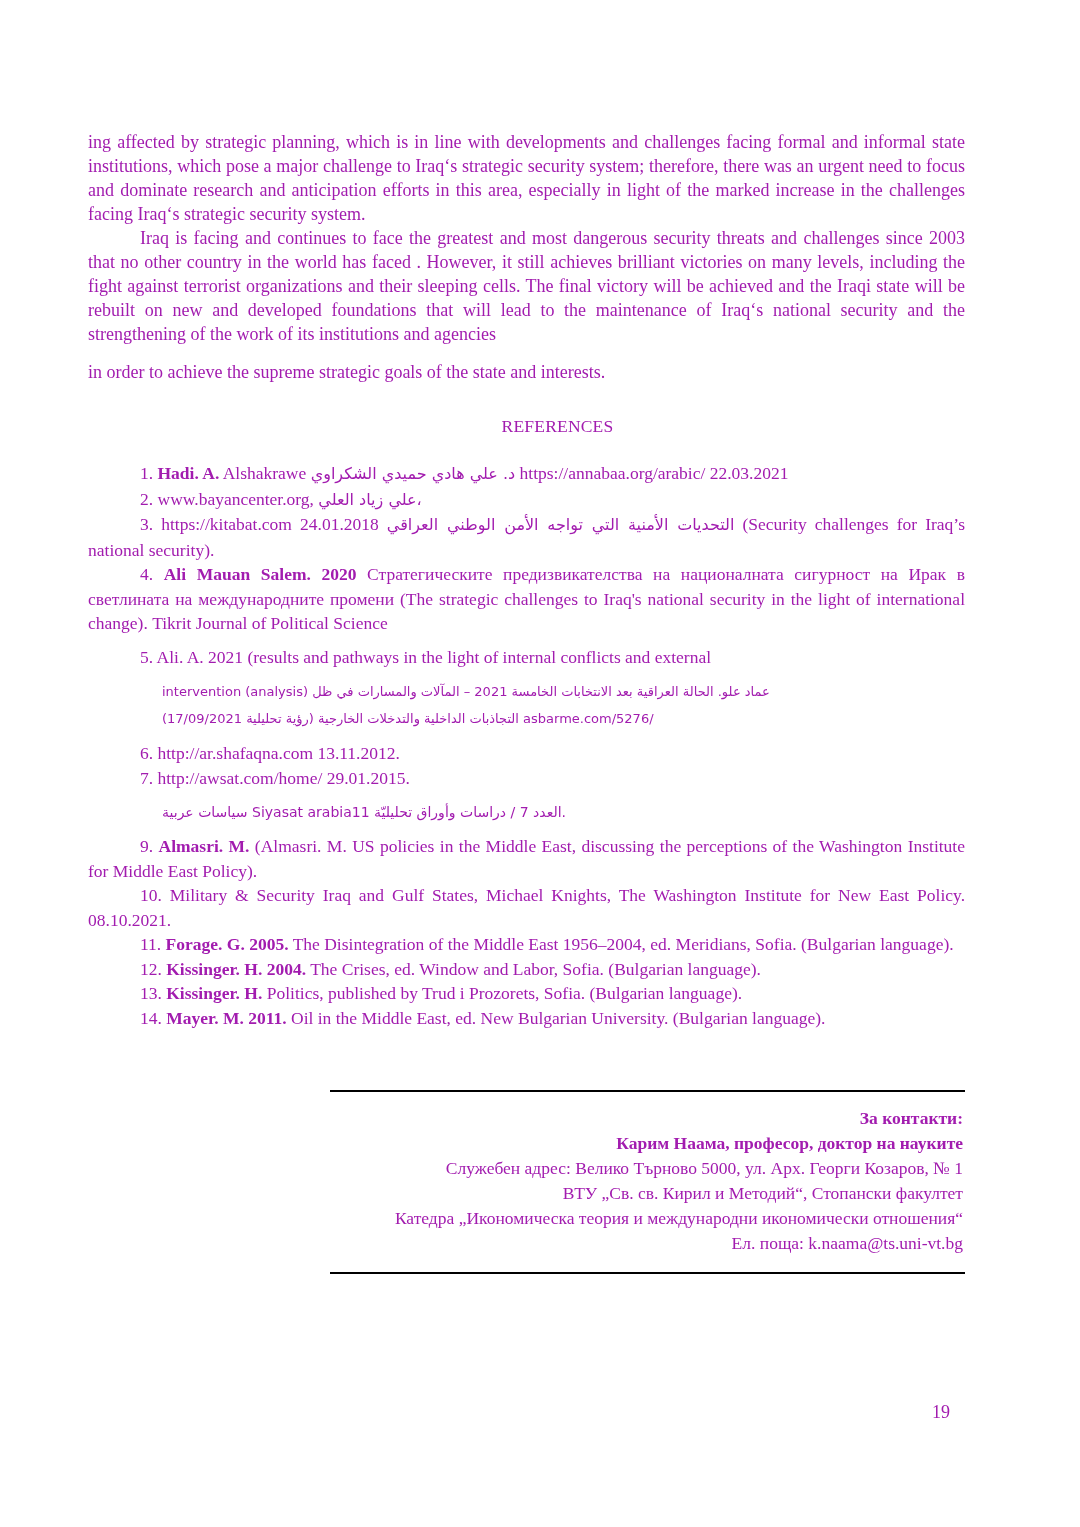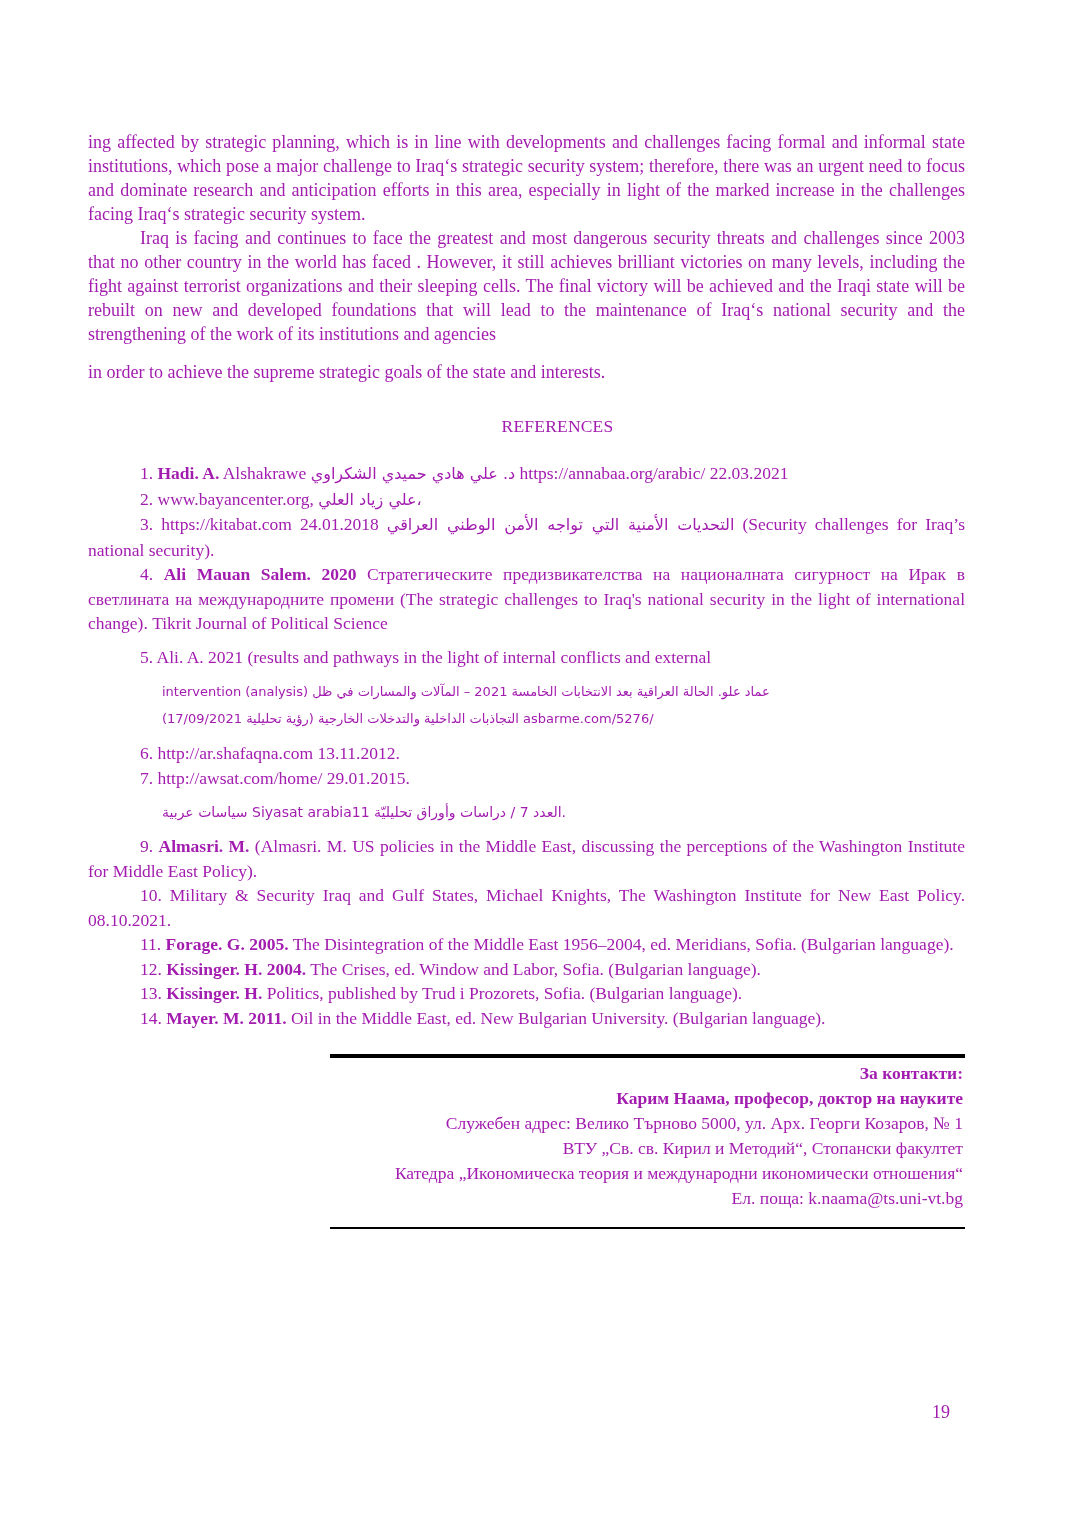--- a/index.html
+++ b/index.html
@@ -48,26 +48,26 @@
     line-height: 27px;
     margin: 9px 0 9px 74px;
     text-align: left;
   }
   .siyasat {
     font-size: 14px;
     margin: 14px 0 14px 74px;
     text-align: left;
   }
   .contact {
-    margin-top: 24px;
+    margin-top: 60px;
     margin-left: 242px;
     width: 635px;
-    border-top: 4px solid #000000;
+    border-top: 2px solid #000000;
     border-bottom: 2px solid #000;
-    padding: 3px 2px 16px 0;
+    padding: 14px 2px 16px 0;
     text-align: right;
   }
   .c { font-size: 17.5px; line-height: 25px; }
   .bold { font-weight: bold; }
   .page-number {
     position: absolute;
     right: 130px;
     top: 1402px;
     font-size: 18px;
   }

